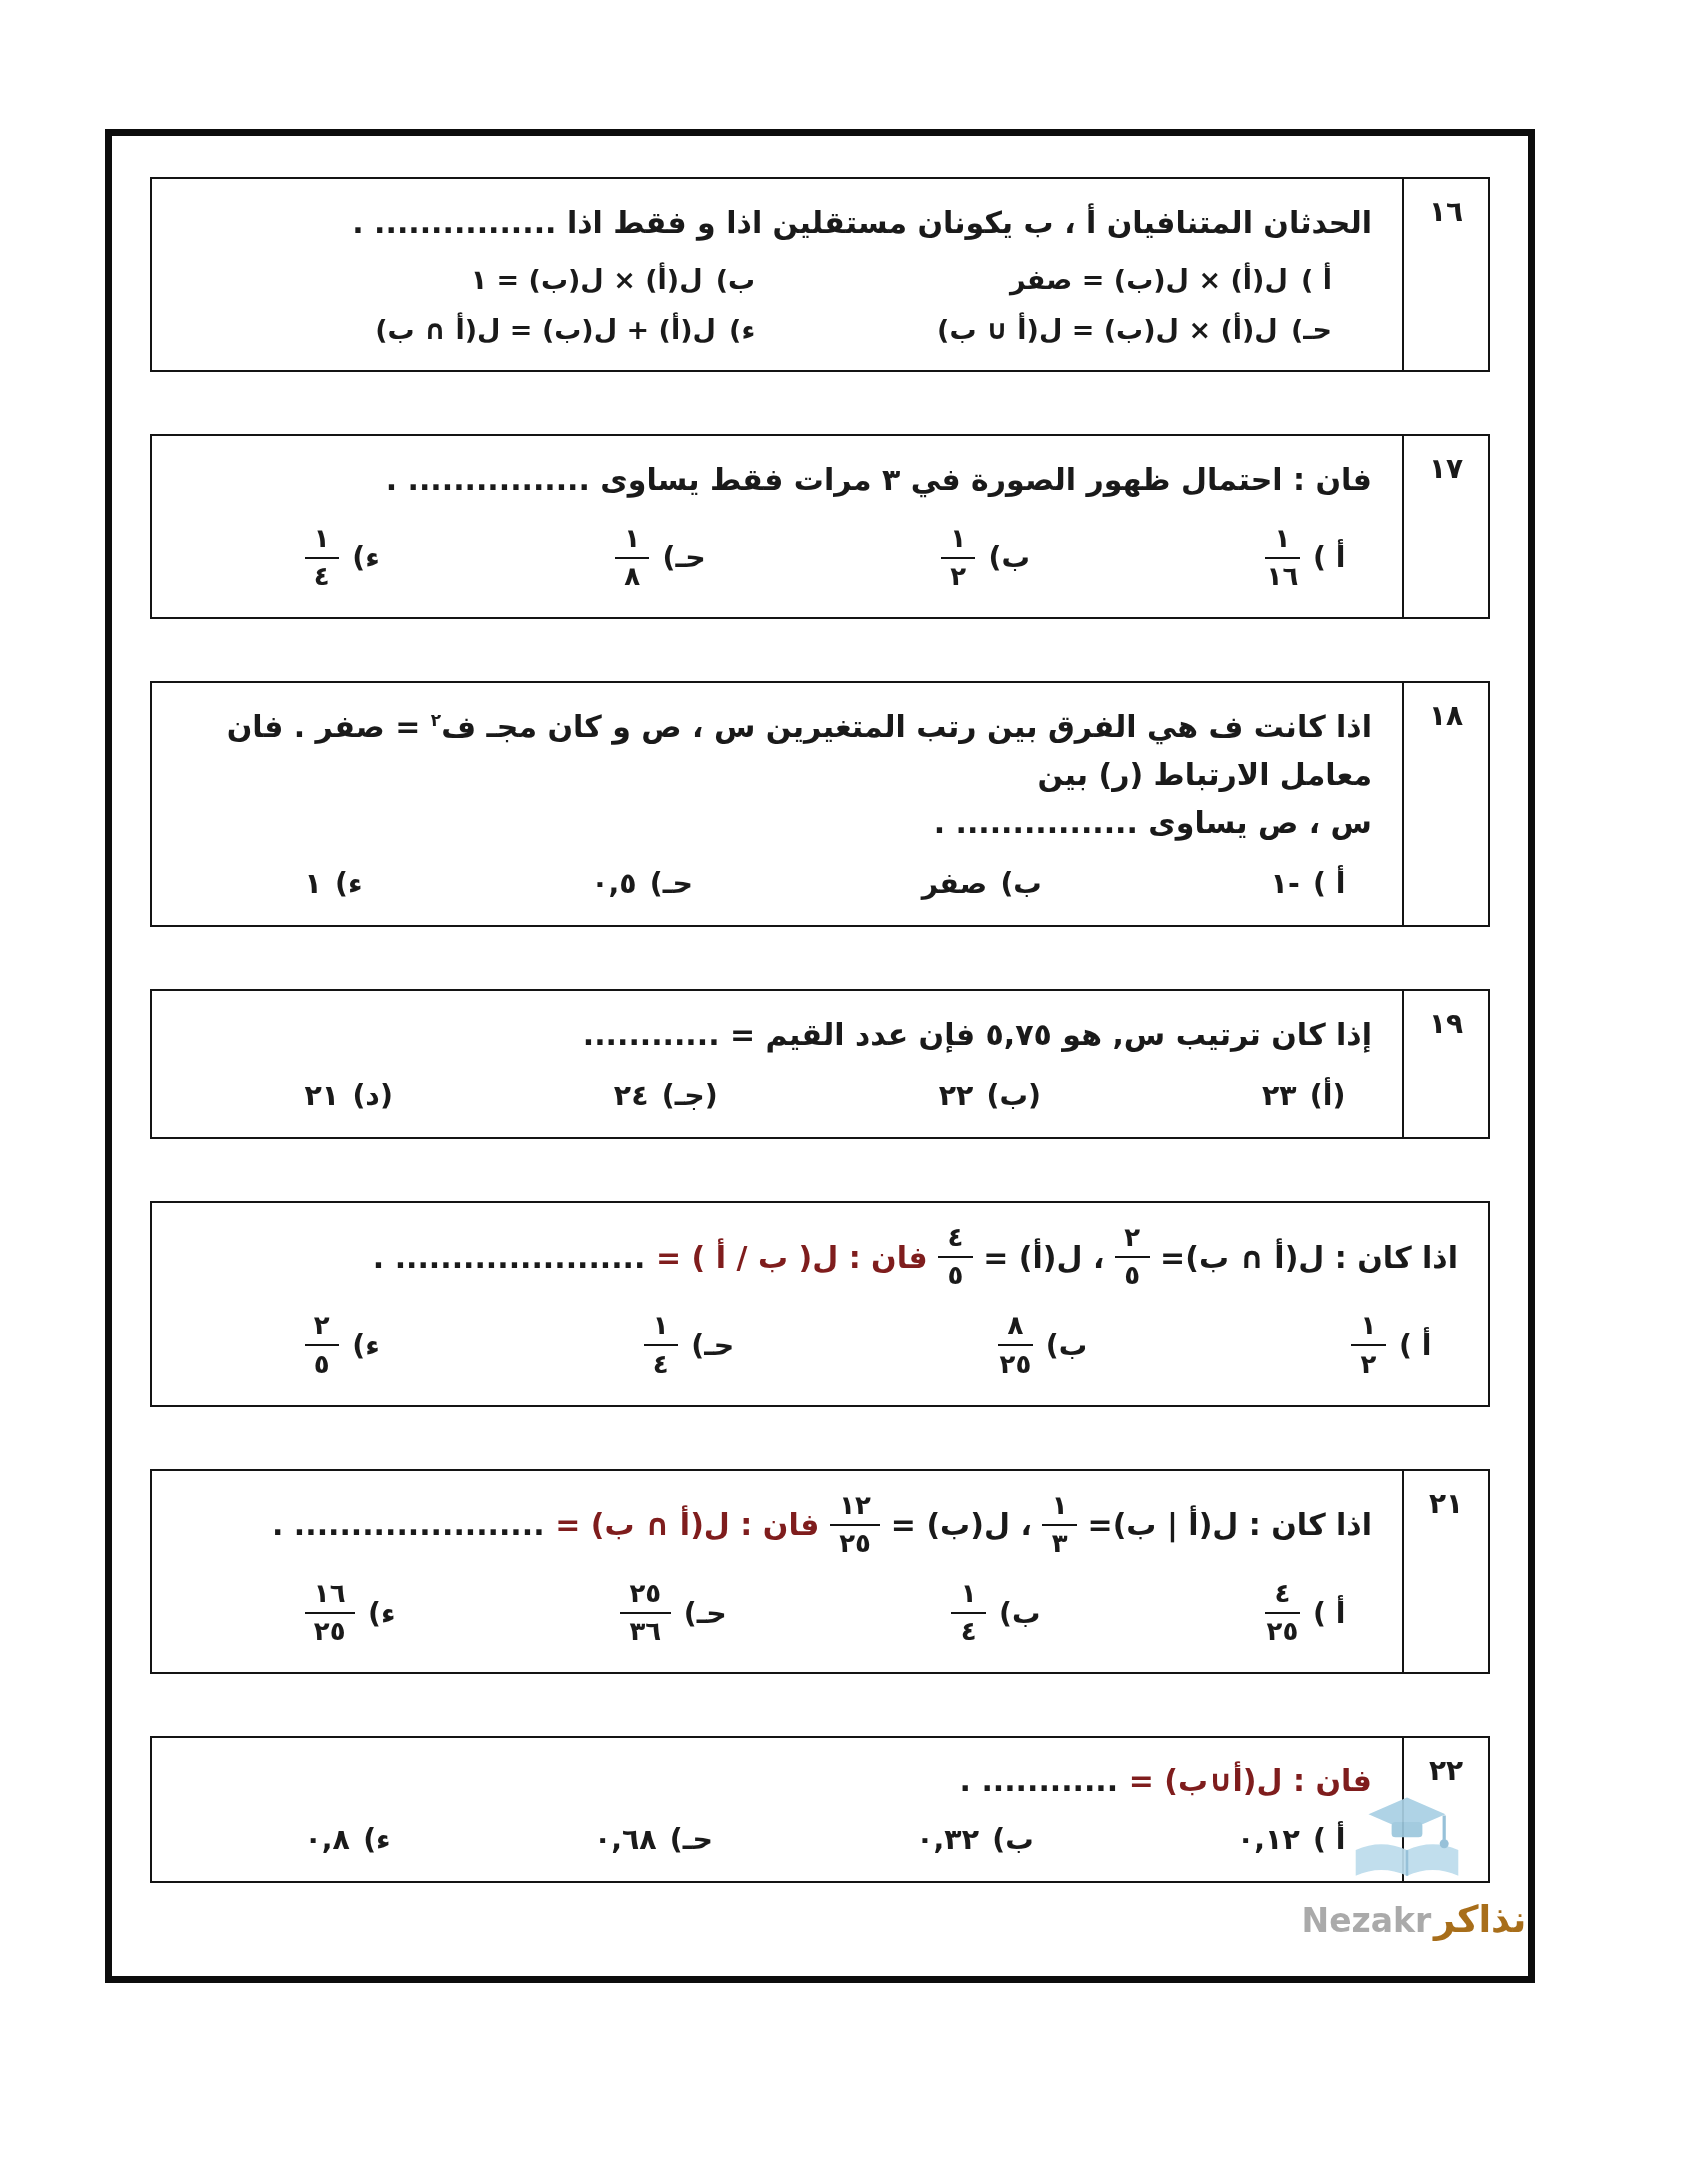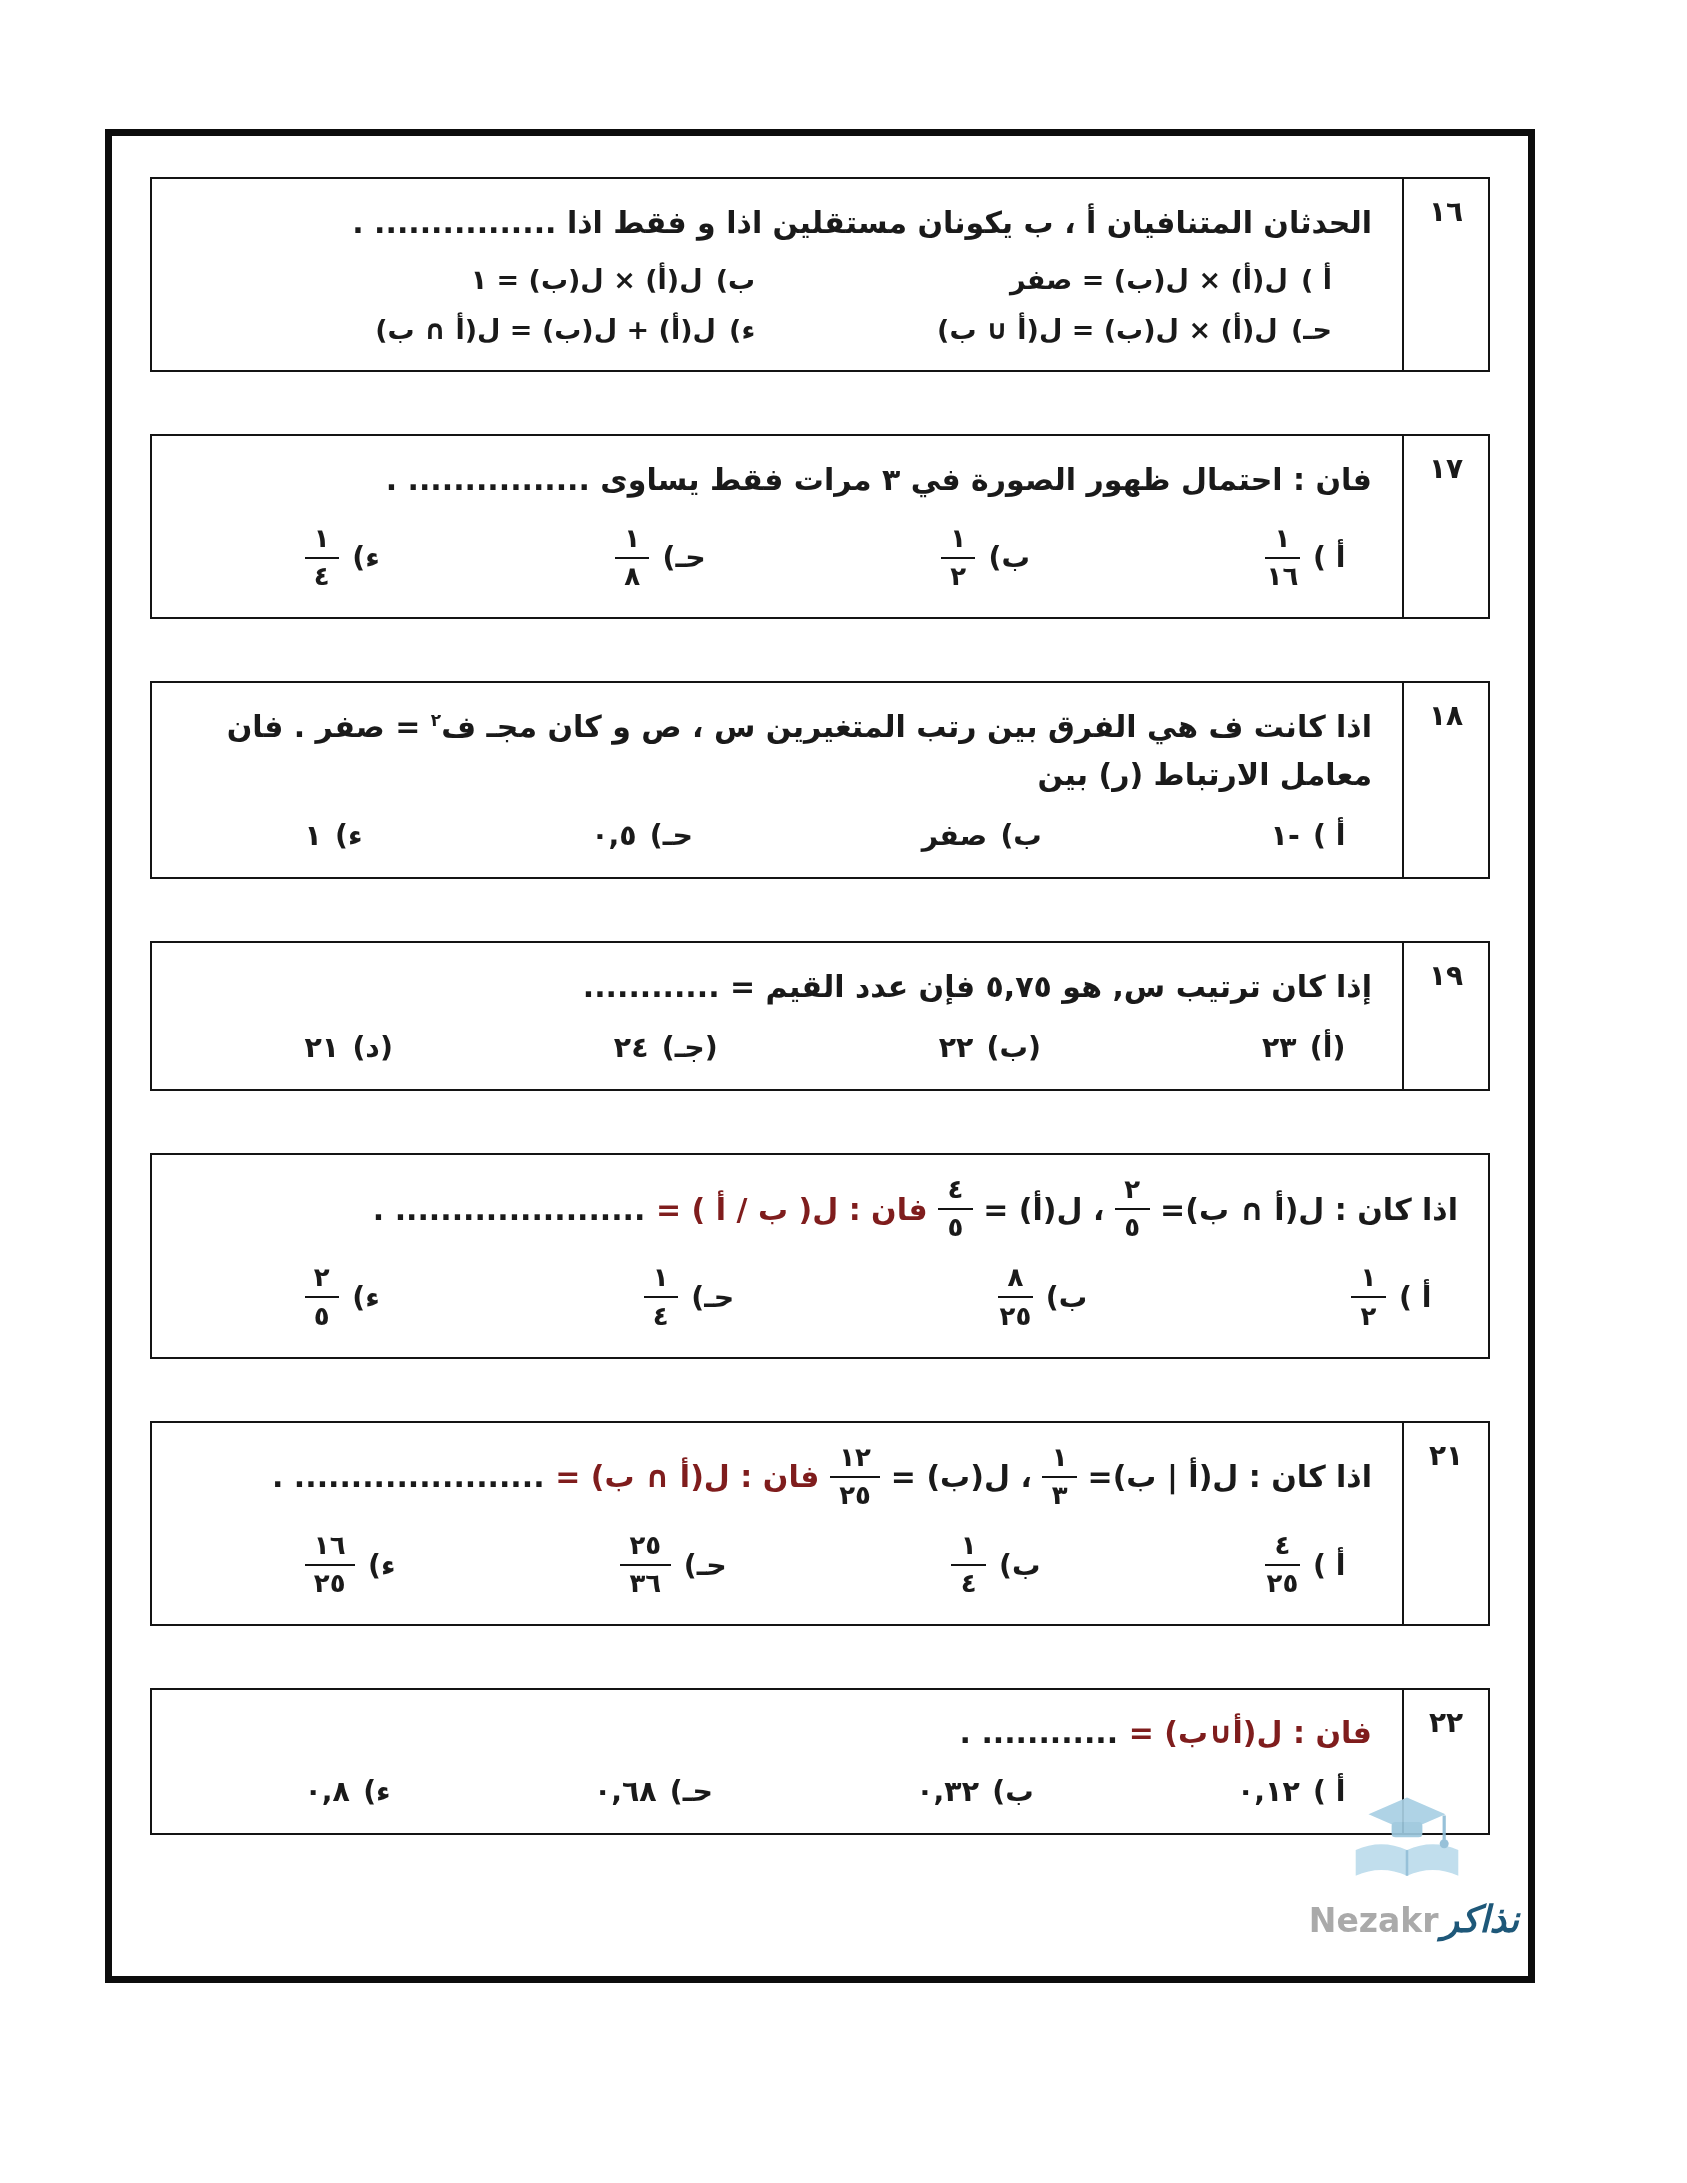--- a/index.html
+++ b/index.html
@@ -95,21 +95,21 @@
   .wm-icon { width:142px; height:109px; }
   .wm-text {
     direction:ltr;
     display:flex;
     align-items:baseline;
     gap:2.6px;
     font-weight:700;
     margin-left:15px;
   }
   .wm-latin { color:#a3a3a3; font-size:33px; }
-  .wm-arabic { color:#0c4a6e; font-size:37px;font-style:italic; }
+  .wm-arabic { color:#a16207; font-size:37px; }
 </style>
 </head>
 <body>
 
 <div class="frame">
 
   <section class="qbox">
     <div class="qnum">١٦</div>
     <div class="qcontent">
       <p class="qtext">الحدثان المتنافيان أ ، ب  يكونان مستقلين اذا و فقط اذا   ................ .</p>
@@ -168,20 +168,21 @@
           </span>
         </div>
       </div>
     </div>
   </section>
 
   <section class="qbox">
     <div class="qnum">١٨</div>
     <div class="qcontent">
       <p class="qtext"><span>اذا كانت ف  هي الفرق بين رتب المتغيرين س ، ص و كان  مجـ ف</span><sup class="qsup">٢</sup><span> = صفر .  فان معامل الارتباط (ر) بين</span></p>
+      <p class="qtext">س ، ص يساوى  ................ .</p>
       <div class="opts">
         <div class="opt">
           <span class="olabel">أ )</span>
           <span class="otext">-١</span>
         </div>
         <div class="opt">
           <span class="olabel">ب)</span>
           <span class="otext">صفر</span>
         </div>
         <div class="opt">

